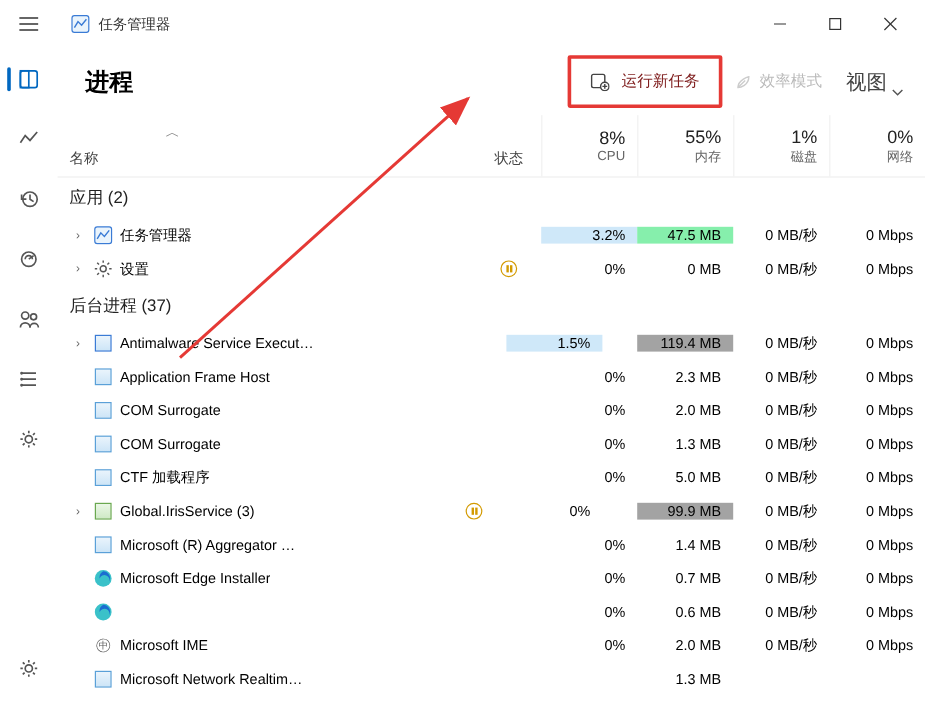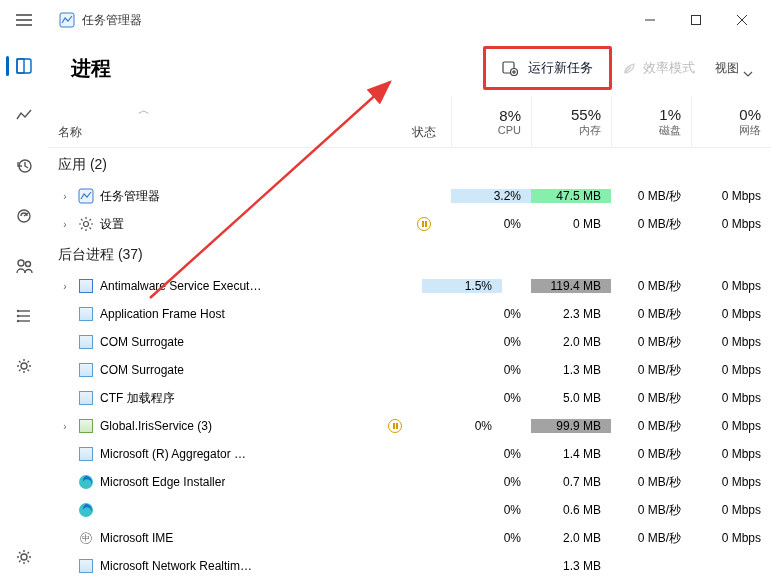--- a/index.html
+++ b/index.html
@@ -21,22 +21,22 @@
 .navitem.active::before { content:""; position:absolute; left:2px; top:10px; bottom:10px; width:3px; background:#0067c0; border-radius:2px; }
 .navstrip .bottom { margin-top: auto; margin-bottom: 10px; }
 
 
 .main { flex: 1; display: flex; flex-direction: column; }
 .header { height: 56px; display: flex; align-items: center; padding: 0 12px; }
 .page-title { font-size: 20px; font-weight: 700; margin-left: 11px; }
 .actionbtn { display: flex; align-items: center; gap: 6px; font-size: 13px; color: #555; padding: 6px 10px; border-radius: 4px; }
 .actionbtn.disabled { color: #bbb; }
 .highlight-box { border: 3px solid #e53935; padding: 4px 6px; border-radius: 2px; display: flex; align-items: center; gap:6px; }
-.highlight-box .actionbtn { color: #0f172a; gap: 10px; }
-.viewbtn { display:flex; align-items:flex-end; gap:4px; font-size:12px; color:#444; margin-left:10px; margin-right:6px;}
+.highlight-box .actionbtn { color: #7f1d1d; gap: 10px; }
+.viewbtn { display:flex; align-items:flex-end; gap:4px; font-size:17px; color:#444; margin-left:10px; margin-right:6px;}
 
 
 .colhdr { display:flex; height:52px; border-bottom:1px solid #eee; align-items:stretch; font-size:12px; color:#444;}
 .col-name { flex:1; display:flex; align-items:flex-end; padding:0 0 6px 10px; position:relative;}
 .col-name .sort { position:absolute; left:90px; top:6px; color:#888;}
 .col-status { width:54px; display:flex; align-items:flex-end; padding-bottom:6px; justify-content:center;}
 .col-num { width:80px; display:flex; flex-direction:column; align-items:flex-end; justify-content:center; padding-right:10px; border-left:1px solid #f0f0f0;}
 .col-num .pct { font-size:15px; color:#222; }
 .col-num .lbl { font-size:11px; color:#666; }
 

